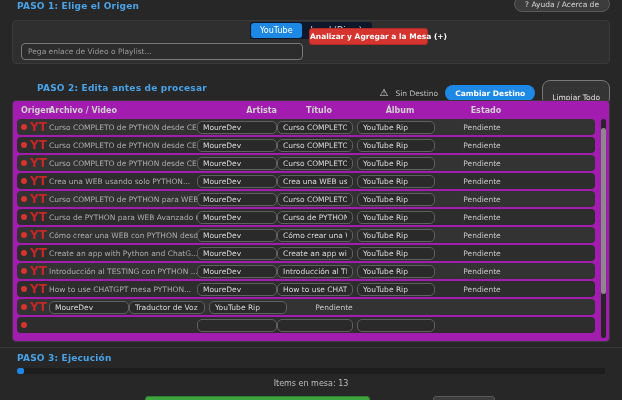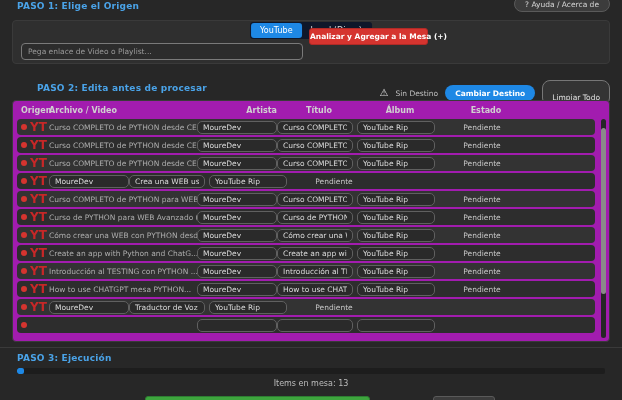--- a/index.html
+++ b/index.html
@@ -147,20 +147,21 @@
           <input class="cell-input in-artist" value="MoureDev" style="">
           <input class="cell-input in-title" value="Curso COMPLETO de P" style="">
           <input class="cell-input in-album" value="YouTube Rip" style="">
           <div class="c-status">Pendiente</div>
         </div>
         <div class="trow alt">
           <div class="c-org">
             <span class="dot"></span>
             <span class="ytl">YT</span>
           </div>
+          <div class="c-file">Crea una WEB usando solo PYTHON...</div>
           <input class="cell-input in-artist" value="MoureDev" style="">
           <input class="cell-input in-title" value="Crea una WEB usando" style="">
           <input class="cell-input in-album" value="YouTube Rip" style="">
           <div class="c-status">Pendiente</div>
         </div>
         <div class="trow">
           <div class="c-org">
             <span class="dot"></span>
             <span class="ytl">YT</span>
           </div>

